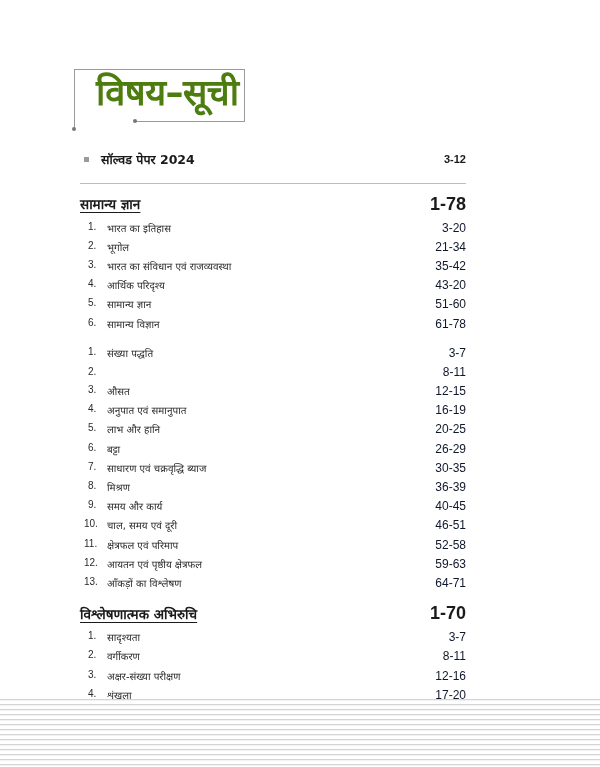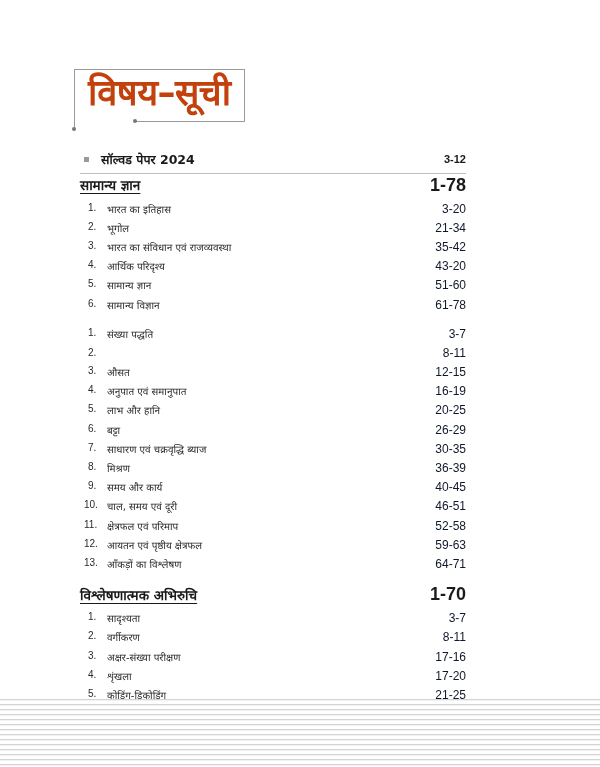--- a/index.html
+++ b/index.html
@@ -9,27 +9,27 @@
   }
   .title-box {
     position: absolute; left: 74px; top: 69px; width: 170px; height: 52px;
     border-top: 1px solid #9a9a9a; border-right: 1px solid #9a9a9a;
   }
   .title-left-line { position: absolute; left: 74px; top: 69px; width: 1px; height: 60px; background: #9a9a9a; }
   .title-left-dot { position: absolute; left: 72px; top: 127px; width: 4px; height: 4px; border-radius: 50%; background: #777; }
   .title-bottom-line { position: absolute; left: 135px; top: 121px; width: 110px; height: 1px; background: #9a9a9a; }
   .title-bottom-dot { position: absolute; left: 133px; top: 119px; width: 4px; height: 4px; border-radius: 50%; background: #777; }
   .title-text {
-    position: absolute; left: 88px; top: 70px; font-size: 36px; font-weight: bold; color: #c2410c;
+    position: absolute; left: 96px; top: 70px; font-size: 36px; font-weight: bold; color: #4d7c0f;
     line-height: 46px; letter-spacing: -0.5px;
   }
   .toc { position: absolute; left: 80px; top: 148px; width: 386px; }
   .solved-row {
     display: flex; justify-content: space-between; align-items: center; height: 22px;
-    border-bottom: 1px solid #bdbdbd; padding-bottom: 3px; margin-bottom: 0;
+    border-bottom: 1px solid #bdbdbd; padding-bottom: 13px; margin-bottom: 9px;
   }
   .solved-left { display: flex; align-items: center; font-size: 12.5px; font-weight: bold; }
   .bullet { width: 5px; height: 5px; background: #9a9a9a; margin: 0 12px 0 4px; display: inline-block; }
   .pages-bold { font-size: 11px; font-weight: bold; font-family: "Liberation Sans", sans-serif; }
   .section { margin-bottom: 10px; }
   .section-head {
     display: flex; justify-content: space-between; align-items: center; height: 22px; margin-bottom: 3px;
   }
   .section-title { font-size: 13.5px; font-weight: bold; text-decoration: underline; text-underline-offset: 3px; }
   .section-pages { font-size: 18px; font-weight: bold; font-family: "Liberation Sans", sans-serif; }
@@ -224,21 +224,21 @@
           <span class="item-num">2.</span>
           <span>वर्गीकरण</span>
         </div>
         <span class="item-pages">8-11</span>
       </div>
     <div class="item">
         <div class="item-left">
           <span class="item-num">3.</span>
           <span>अक्षर-संख्या परीक्षण</span>
         </div>
-        <span class="item-pages">17-16</span>
+        <span class="item-pages">12-16</span>
       </div>
     <div class="item">
         <div class="item-left">
           <span class="item-num">4.</span>
           <span>शृंखला</span>
         </div>
         <span class="item-pages">17-20</span>
       </div>
     <div class="item">
         <div class="item-left">

